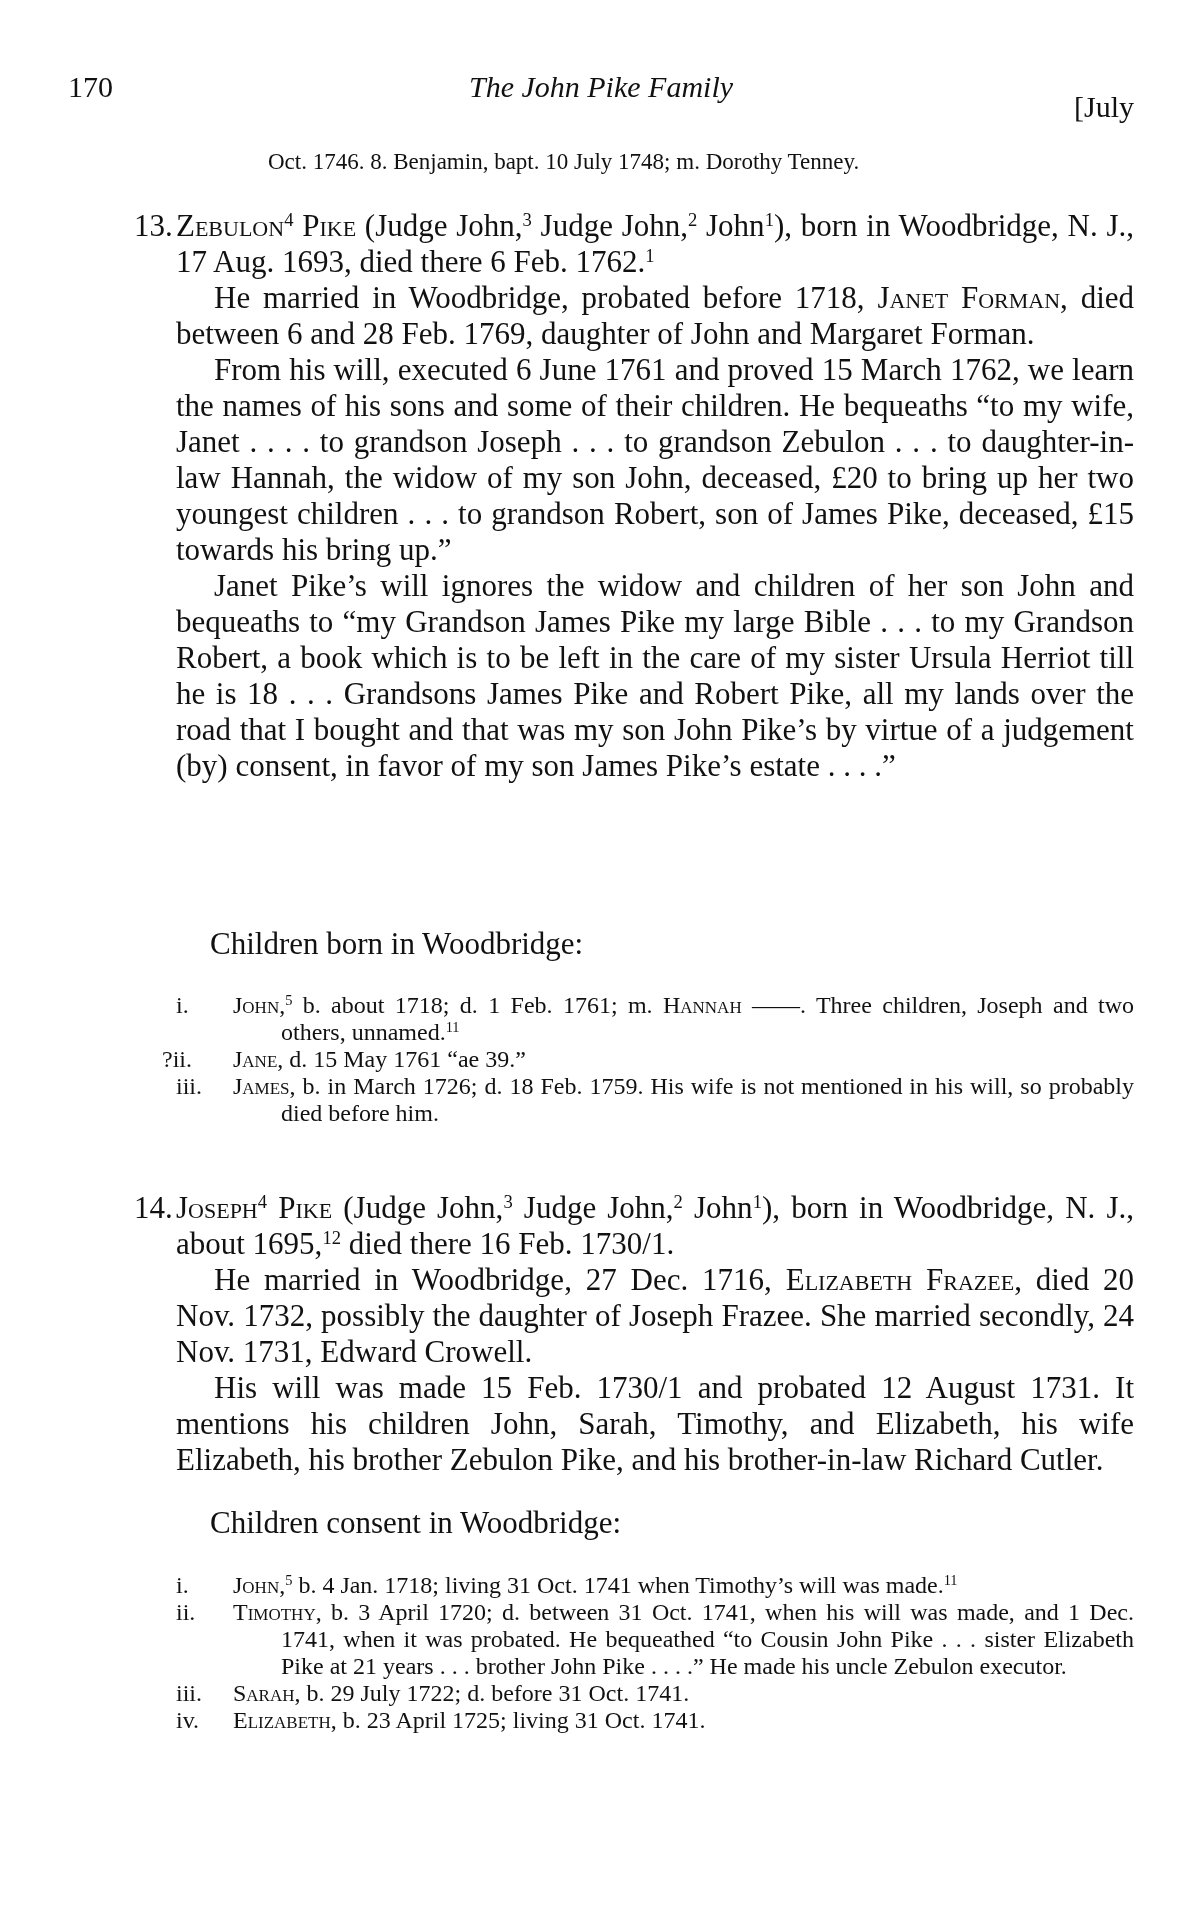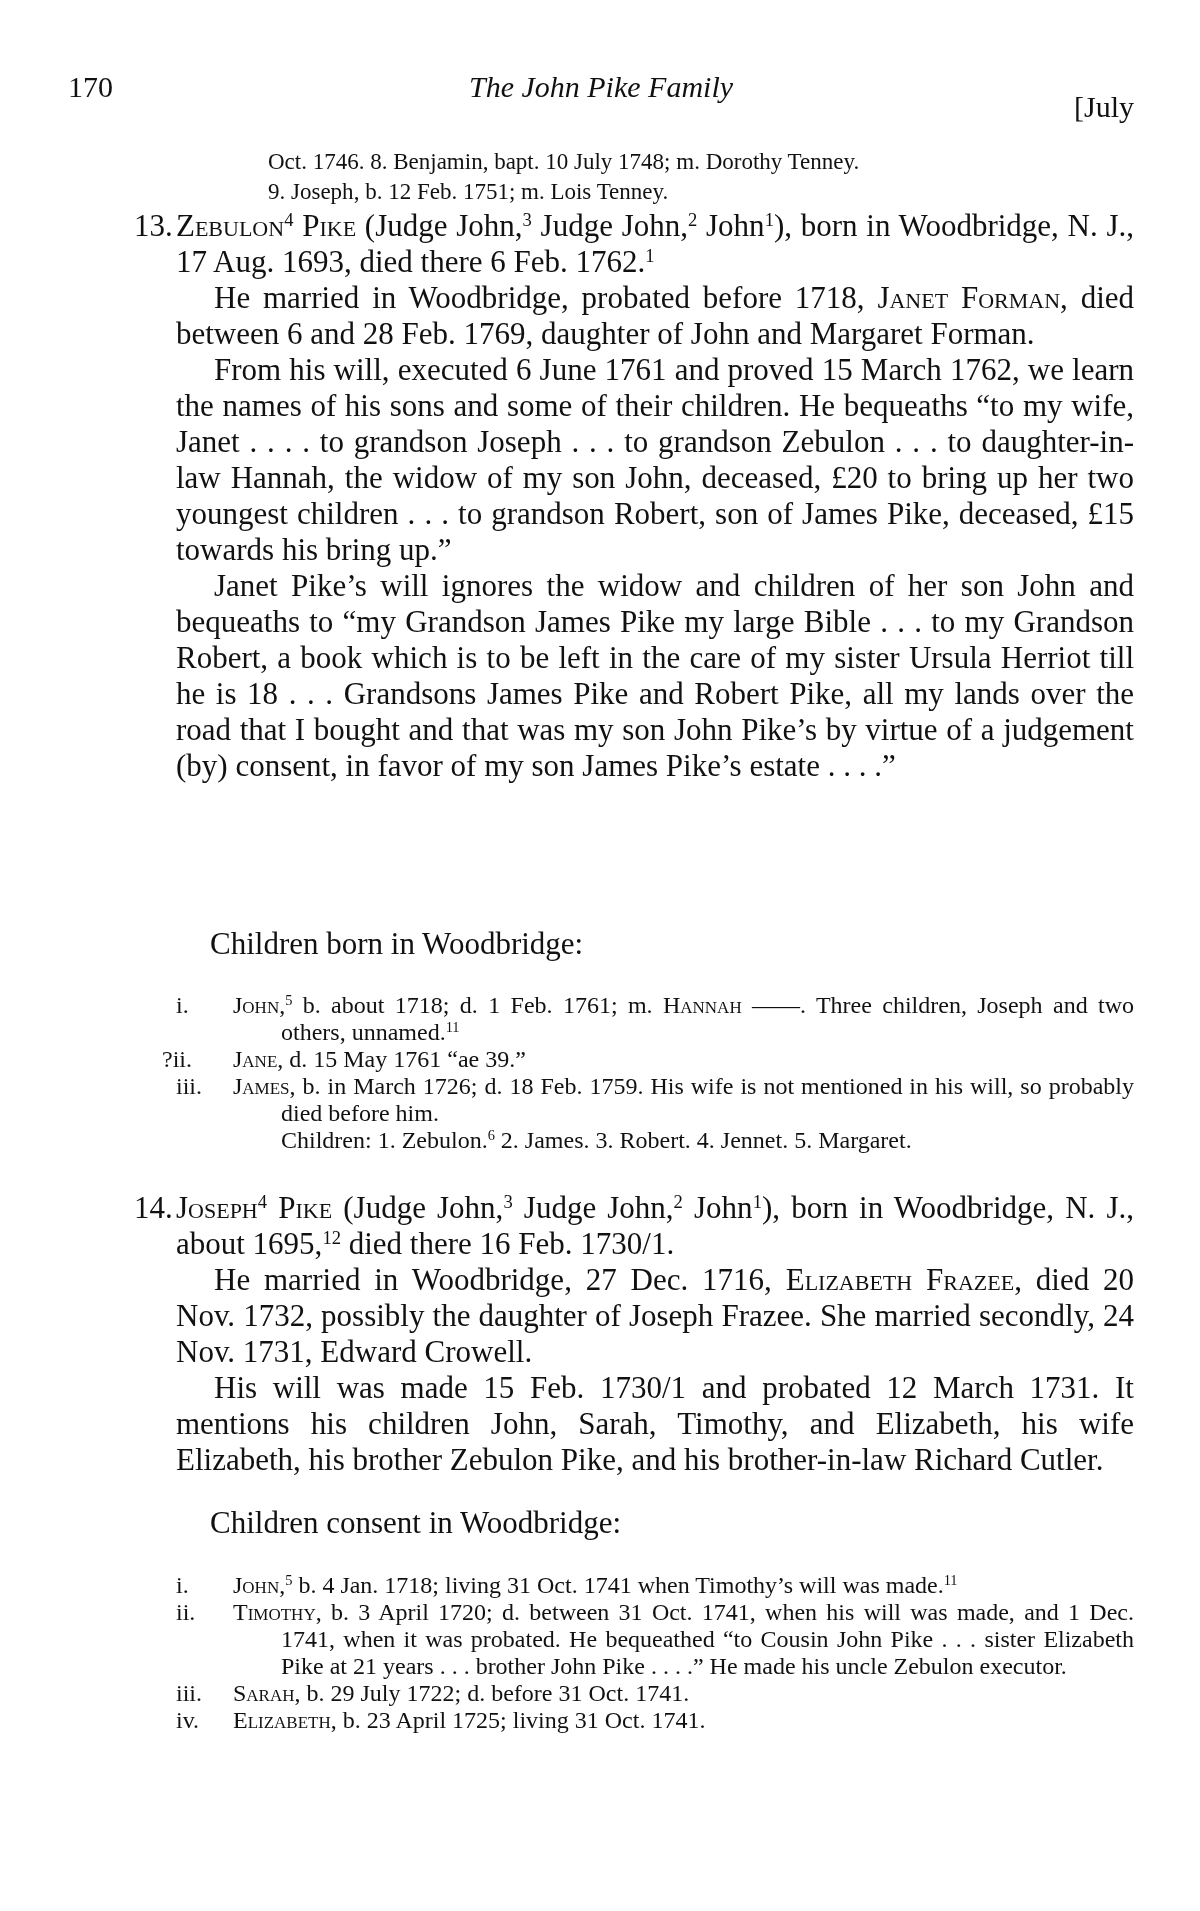--- a/index.html
+++ b/index.html
@@ -43,21 +43,20 @@
 <div class="page">
 
   <div class="running-head">
     <span class="rh-num">170</span>
     <span class="rh-title">The John Pike Family</span>
     <span class="rh-month">[July</span>
   </div>
 
   <div class="cont">
     <div><span>Oct. 1746. 8. </span><span class="it">Benjamin</span><span>, bapt. 10 July 1748; m. Dorothy Tenney.</span></div>
-    <div><span>9. </span><span class="it">Joseph</span><span>, b. 12 Feb. 1751; m. Lois Tenney.</span></div>
   </div>
 
   <div class="entry" style="top:208px;">
     <p class="head"><span class="num">13.</span><span class="sc">Zebulon</span><sup>4</sup> <span class="sc">Pike</span> <span class="it"><span>(Judge John,</span><sup>3</sup><span> Judge John,</span><sup>2</sup><span> John</span><sup>1</sup></span><span>), born in Woodbridge, N. J., 17 Aug. 1693, died there 6 Feb. 1762.</span><sup>1</sup></p>
     <div class="body">
       <p><span>He married in Woodbridge, probated before 1718, </span><span class="sc">Janet Forman</span><span>, died between 6 and 28 Feb. 1769, daughter of John and Margaret Forman.</span></p>
       <p>From his will, executed 6 June 1761 and proved 15 March 1762, we learn the names of his sons and some of their children. He bequeaths “to my wife, Janet . . . . to grandson Joseph . . . to grandson Zebulon . . . to daughter-in-law Hannah, the widow of my son John, deceased, £20 to bring up her two youngest children . . . to grandson Robert, son of James Pike, deceased, £15 towards his bring up.”</p>
       <p>Janet Pike’s will ignores the widow and children of her son John and bequeaths to “my Grandson James Pike my large Bible . . . to my Grandson Robert, a book which is to be left in the care of my sister Ursula Herriot till he is 18 . . . Grandsons James Pike and Robert Pike, all my lands over the road that I bought and that was my son John Pike’s by virtue of a judgement (by) consent, in favor of my son James Pike’s estate . . . .”</p>
     </div>
   </div>
@@ -76,28 +75,27 @@
       <span class="txt">
           <span class="hang"><span class="sc">Jane</span><span>, d. 15 May 1761 “ae 39.”</span></span>
         </span>
     </div>
     <div class="kid">
       <span class="rn">iii.</span>
       <span class="txt">
           <span class="hang"><span class="sc">James</span><span>, b. in March 1726; d. 18 Feb. 1759. His wife is not mentioned in his will, so probably died before him.</span></span>
         </span>
     </div>
-    <div class="kid-sub"><span>Children: 1. </span><span class="it">Zebulon.</span><sup>6</sup><span> 2. </span><span class="it">James.</span><span> 3. </span><span class="it">Robert.</span><span> 4. </span><span class="it">Jennet.</span><span> 5. </span><span class="it">Margaret.</span></div>
   </div>
 
   <div class="entry" style="top:1190px;">
     <p class="head"><span class="num">14.</span><span class="sc">Joseph</span><sup>4</sup> <span class="sc">Pike</span> <span class="it"><span>(Judge John,</span><sup>3</sup><span> Judge John,</span><sup>2</sup><span> John</span><sup>1</sup></span><span>), born in Woodbridge, N. J., about 1695,</span><sup>12</sup><span> died there 16 Feb. 1730/1.</span></p>
     <div class="body">
       <p><span>He married in Woodbridge, 27 Dec. 1716, </span><span class="sc">Elizabeth Frazee</span><span>, died 20 Nov. 1732, possibly the daughter of Joseph Frazee. She married secondly, 24 Nov. 1731, Edward Crowell.</span></p>
-      <p>His will was made 15 Feb. 1730/1 and probated 12 March 1731. It mentions his children John, Sarah, Timothy, and Elizabeth, his wife Elizabeth, his brother Zebulon Pike, and his brother-in-law Richard Cutler.</p>
+      <p>His will was made 15 Feb. 1730/1 and probated 12 August 1731. It mentions his children John, Sarah, Timothy, and Elizabeth, his wife Elizabeth, his brother Zebulon Pike, and his brother-in-law Richard Cutler.</p>
     </div>
   </div>
 
   <div class="sub-head" style="top:1505px;">Children consent in Woodbridge:</div>
 
   <div class="kids" style="top:1572px;">
     <div class="kid">
       <span class="rn">i.</span>
       <span class="txt">
           <span class="hang"><span class="sc">John,</span><sup>5</sup><span> b. 4 Jan. 1718; living 31 Oct. 1741 when Timothy’s will was made.</span><sup>11</sup></span>

